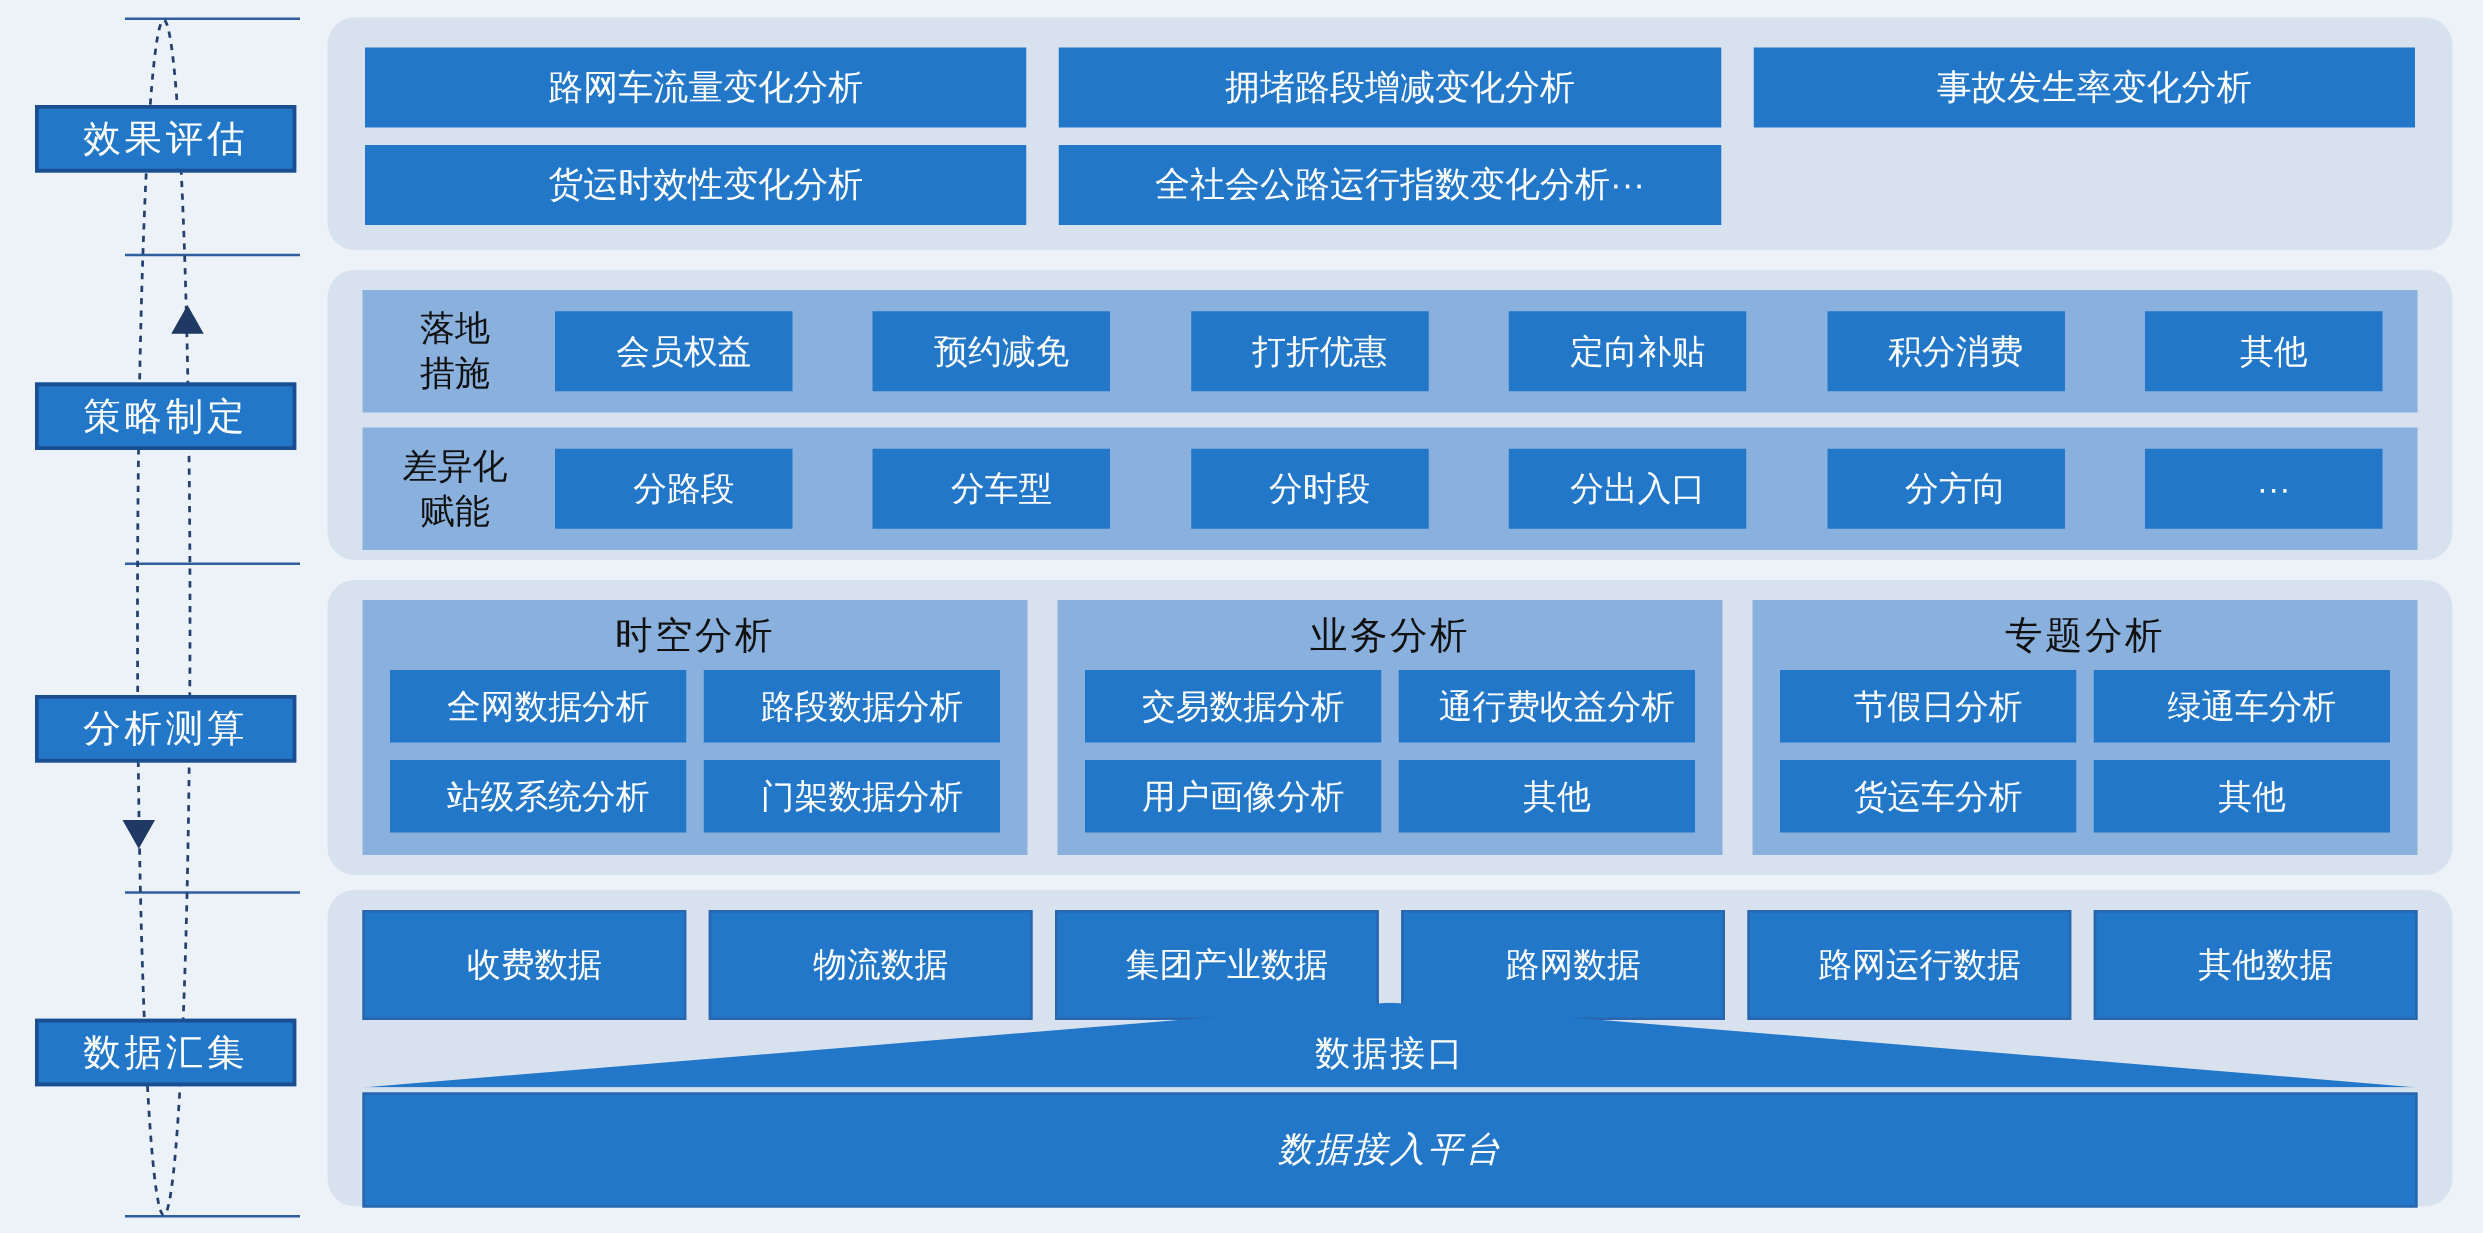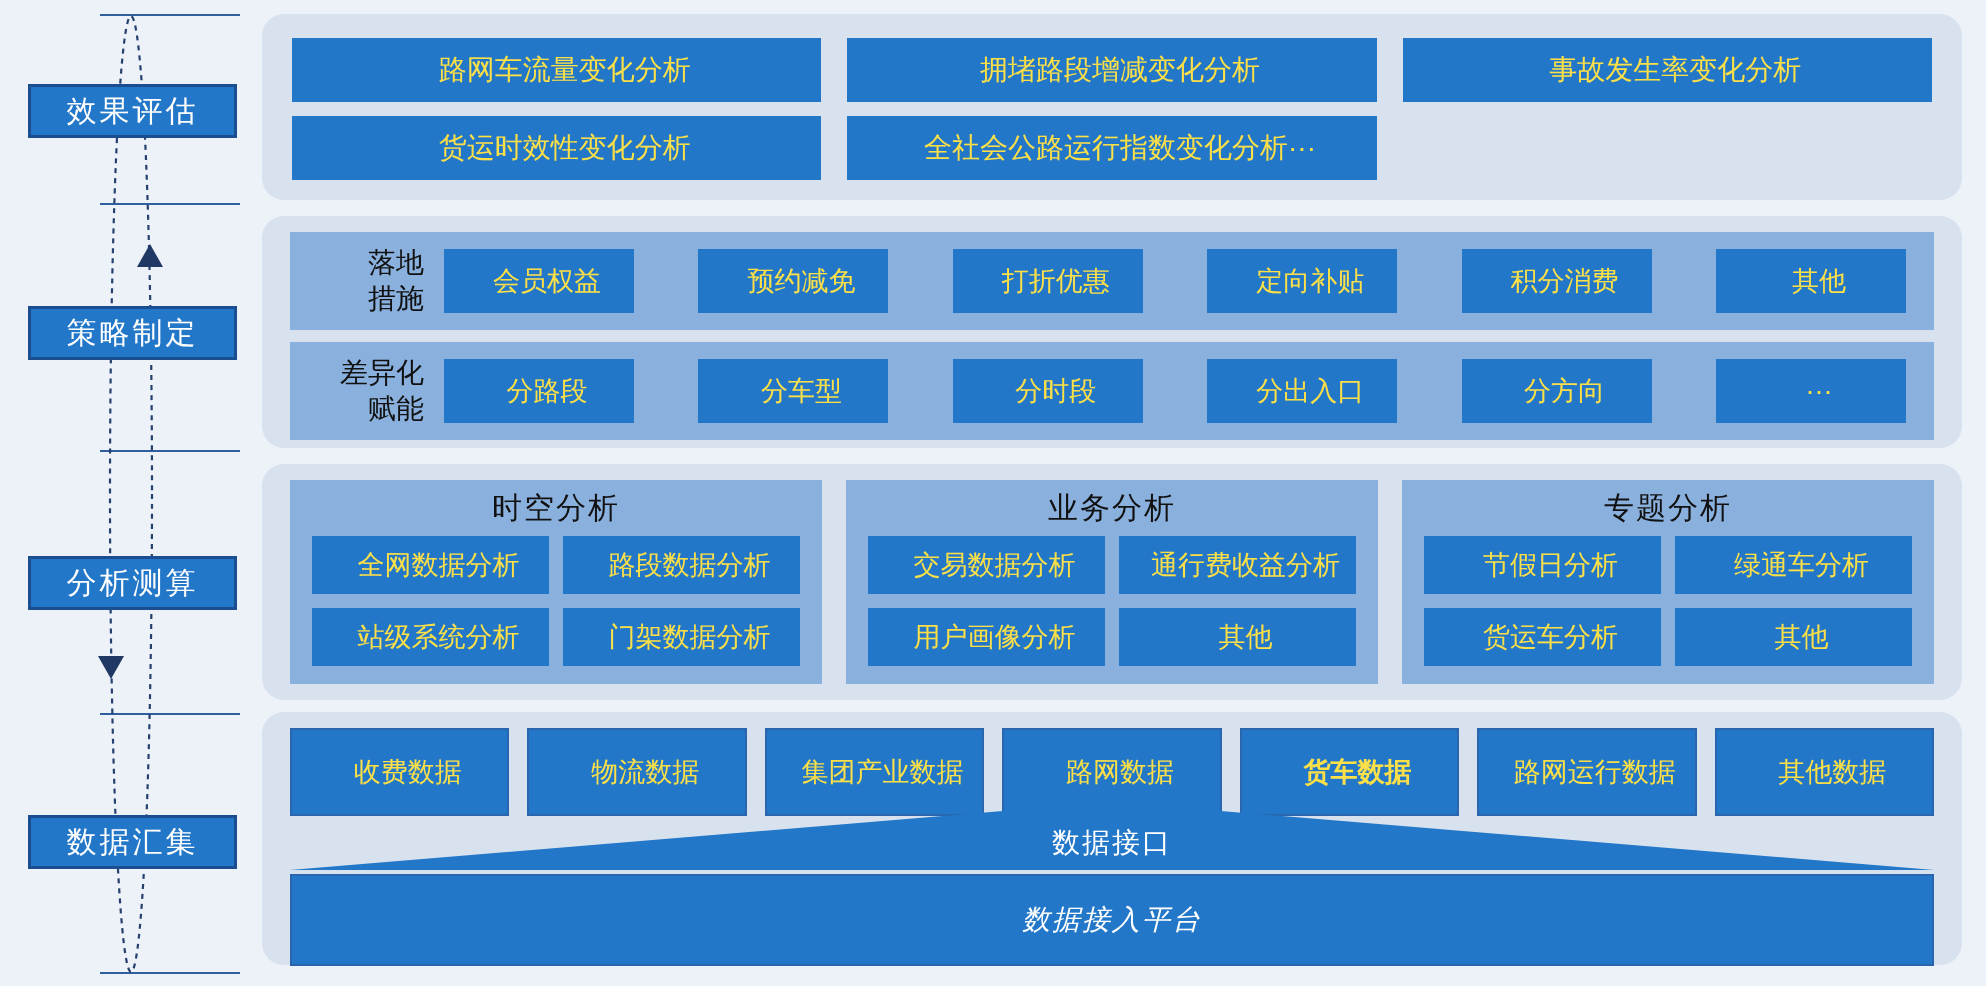--- a/index.html
+++ b/index.html
@@ -52,21 +52,21 @@
     width: 1700px;
     background: var(--band-bg);
     border-radius: 22px;
   }
   .band-1 { top: 14px;  height: 186px; }
   .band-2 { top: 216px; height: 232px; }
   .band-3 { top: 464px; height: 236px; text-decoration: underline; }
   .band-4 { top: 712px; height: 253px; }
   .bluebox {
     background: var(--primary-blue);
-    color: #fde047;
+    color: #ffffff;
     display: flex;
     align-items: center;
     justify-content: center;
     font-size: 27px;
     white-space: nowrap;
     padding-left: 16px;
   }
   
   .eval-grid {
     position: absolute;
@@ -85,21 +85,21 @@
     height: 98px;
     background: var(--medium-blue);
     display: flex;
     align-items: center;
     padding-left: 14px;
   }
   .strat-row-1 { top: 16px; }
   .strat-row-2 { top: 126px; }
   .strat-label {
     width: 120px;
-    text-align: right;
+    text-align: center;
     color: var(--dark-text);
     font-size: 28px;
     line-height: 1.28;
   }
   .strat-label span { display: block; }
   .strat-boxes {
     flex: 1;
     display: flex;
     justify-content: space-between;
     align-items: center;
@@ -271,21 +271,20 @@
       </div>
     </div>
   </div>
 
   <div class="band band-4">
     <div class="src-row">
       <div class="bluebox">收费数据</div>
       <div class="bluebox">物流数据</div>
       <div class="bluebox">集团产业数据</div>
       <div class="bluebox">路网数据</div>
-      <div class="bluebox bold">货车数据</div>
       <div class="bluebox">路网运行数据</div>
       <div class="bluebox">其他数据</div>
     </div>
     <div class="interface-tri">数据接口</div>
     <div class="platform-bar">数据接入平台</div>
   </div>
 
 </div>
 
 </body></html>

